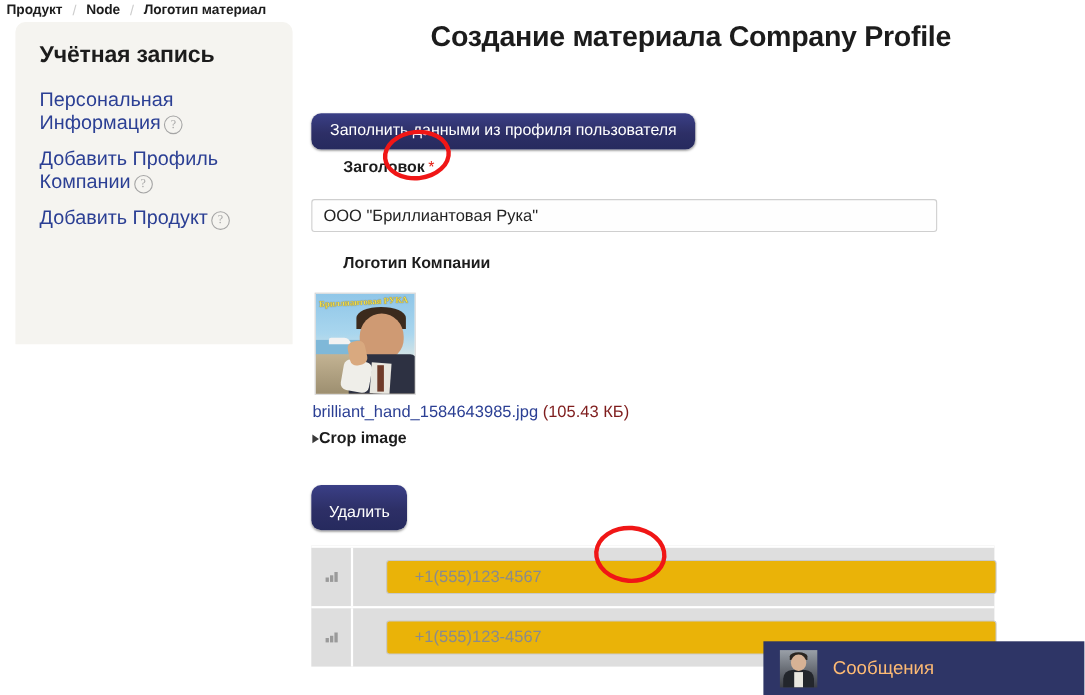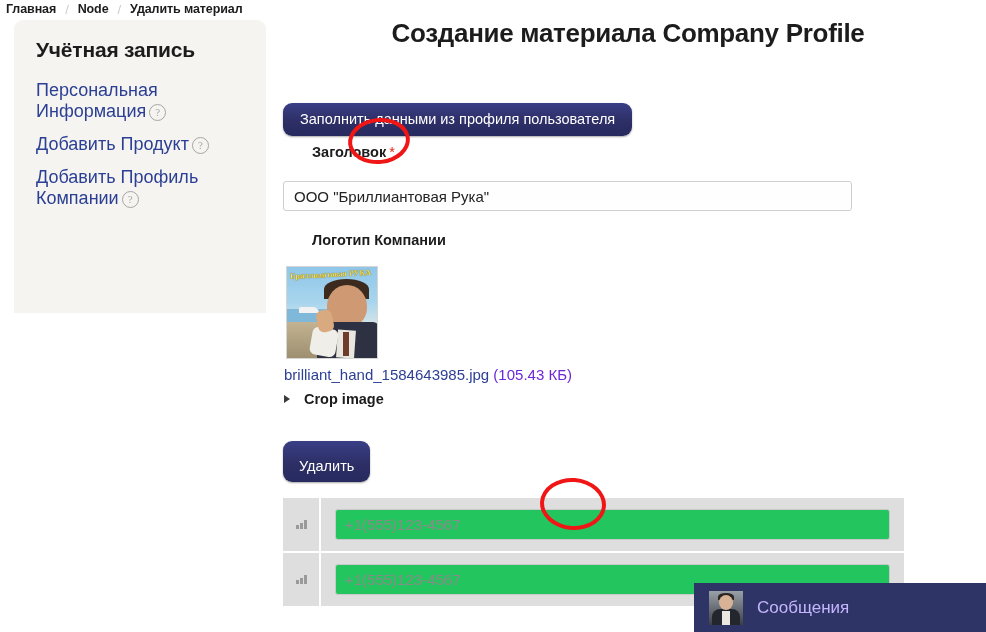--- a/index.html
+++ b/index.html
@@ -235,33 +235,33 @@
 
   #file-link-row {
     position: absolute;
     left: 1px;
     top: 348px;
     font-size: 15px;
     color: #2b3f94;
     white-space: nowrap;
   }
   #file-link-row .fname { cursor: pointer; }
-  #file-link-row .fsize { color: #6d28d9; text-align: right; }
+  #file-link-row .fsize { color: #7f1d1d; text-align: right; }
 
   #crop-row {
     position: absolute;
     left: 1px;
     top: 373px;
     font-size: 14.5px;
     font-weight: bold;
     color: #1c1c1c;
     cursor: pointer;
     display: flex;
     align-items: center;
-    gap: 14px;
+    gap: 0;
   }
   #crop-row .tri {
     width: 0; height: 0;
     border-left: 6px solid #3a3a3a;
     border-top: 4.5px solid transparent;
     border-bottom: 4.5px solid transparent;
   }
 
   #delete-btn {
     position: absolute;
@@ -336,26 +336,27 @@
     flex: 1;
     padding-left: 14px;
     padding-right: 14px;
   }
   .phone-input {
     width: 100%;
     height: 31px;
     box-sizing: border-box;
     border: 1px solid #c9c9c9;
     border-radius: 3px;
-    background: #22c55e;
+    background: #eab308;
     font-size: 15px;
     font-family: "Liberation Sans", sans-serif;
-    padding: 0 9px;
+    padding: 0 25px;
     color: #232323;
     outline: none;
+    margin-left: 16px;
   }
   .phone-input::placeholder { color: #8b8b8b; }
 
   
   .annot-circle {
     position: absolute;
     border: 4px solid #f01616;
     border-radius: 50%;
     pointer-events: none;
   }
@@ -410,48 +411,48 @@
   #messages-avatar .av-body {
     position: absolute; left: 3px; bottom: 0;
     width: 28px; height: 16px; background: #23262c;
     border-radius: 8px 8px 0 0;
   }
   #messages-avatar .av-shirt {
     position: absolute; left: 13px; bottom: 0;
     width: 8px; height: 14px; background: #e9e7e0;
   }
   #messages-label {
-    color: #c4b5fd;
+    color: #fdba74;
     font-size: 17px;
   }
 </style>
 </head>
 <body>
 
 <div id="breadcrumb">
-  <span class="crumb">Главная</span>
+  <span class="crumb">Продукт</span>
   <span class="sep">/</span>
   <span class="crumb">Node</span>
   <span class="sep">/</span>
-  <span class="crumb">Удалить материал</span>
+  <span class="crumb">Логотип материал</span>
 </div>
 
 <aside id="sidebar">
   <h2>Учётная запись</h2>
 
   <div class="side-item">
     <span class="lbl">Персональная Информация</span><span class="help-icon">?</span>
   </div>
 
   <div class="side-item">
+    <span class="lbl">Добавить Профиль Компании</span><span class="help-icon">?</span>
+  </div>
+
+  <div class="side-item">
     <span class="lbl">Добавить Продукт</span><span class="help-icon">?</span>
-  </div>
-
-  <div class="side-item">
-    <span class="lbl">Добавить Профиль Компании</span><span class="help-icon">?</span>
   </div>
 
 </aside>
 
 <div id="main">
 
   <h1 id="page-title">Создание материала Company Profile</h1>
 
   <button class="btn" id="fill-profile-btn">Заполнить данными из профиля пользователя</button>
 

